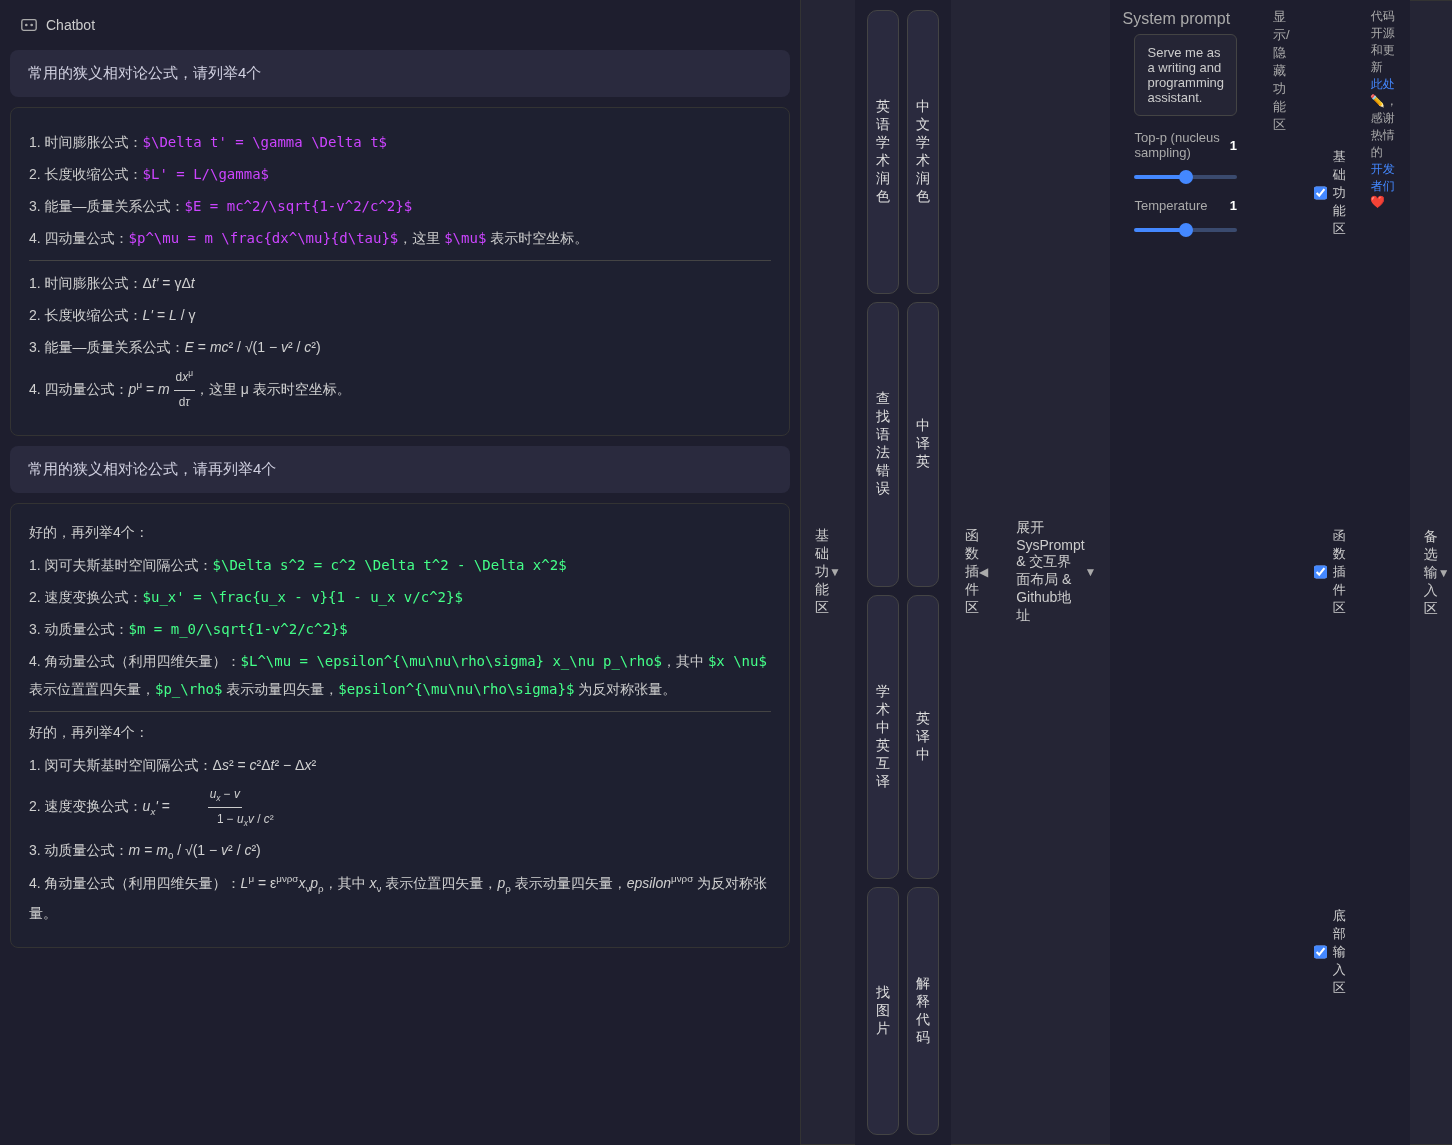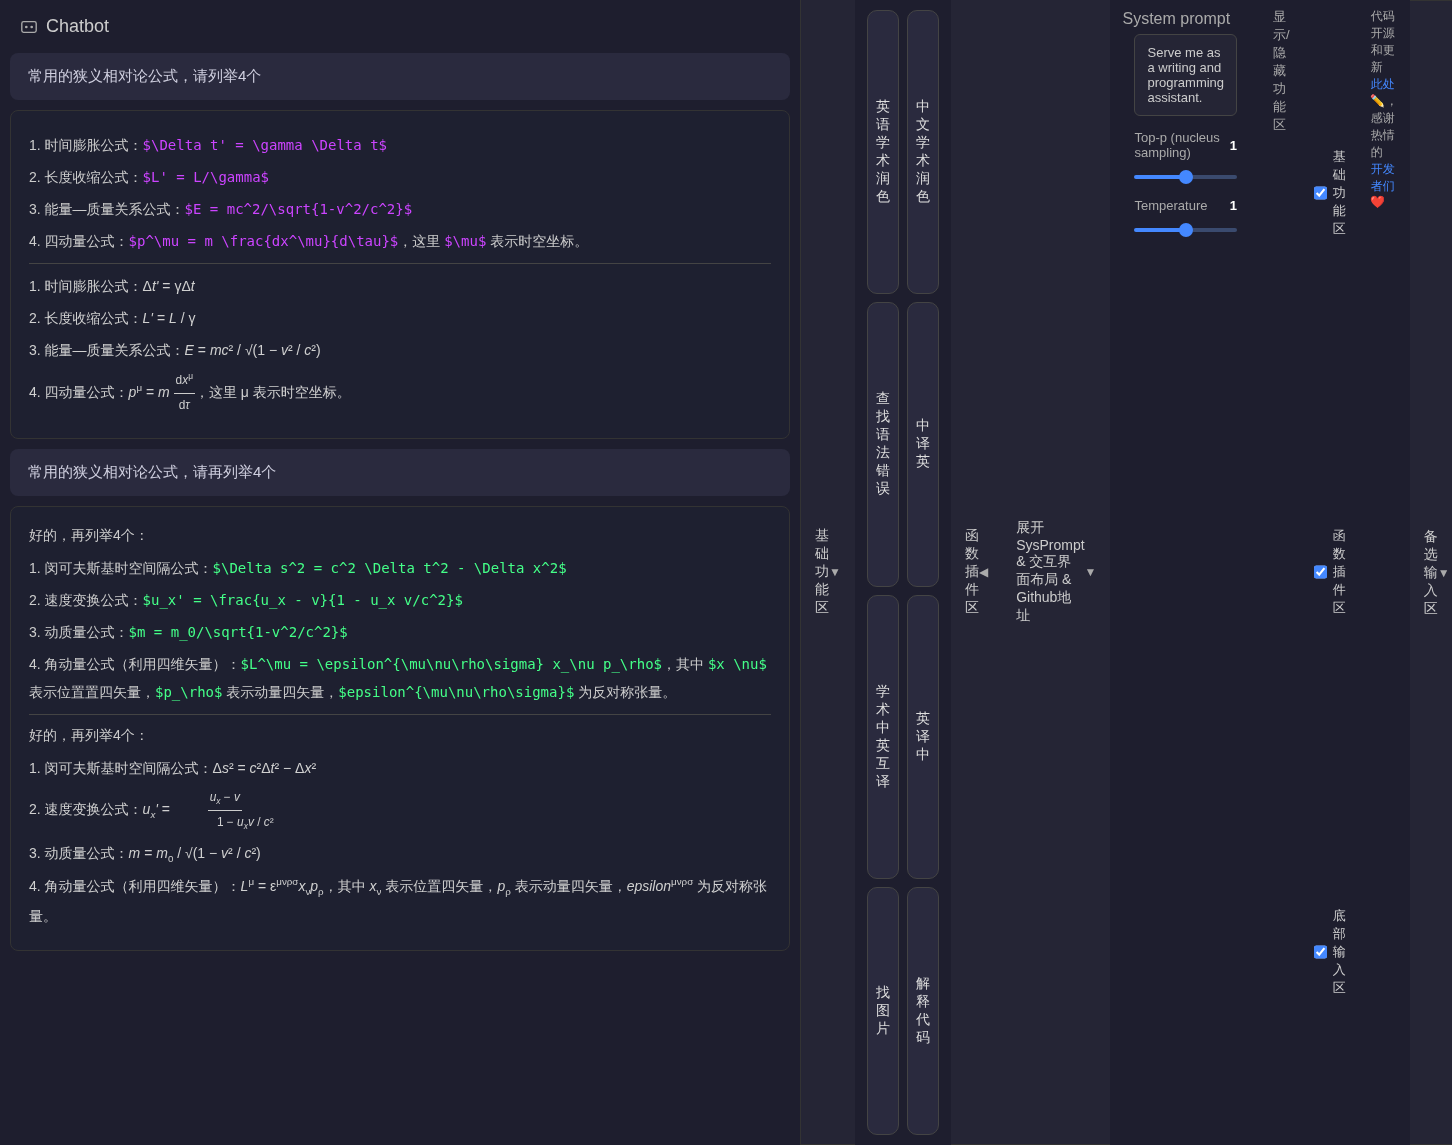--- a/index.html
+++ b/index.html
@@ -23,21 +23,21 @@
       overflow-y: auto;
       padding: 10px;
       gap: 10px;
     }
 
     .title-bar {
       display: flex;
       align-items: center;
       gap: 8px;
       padding: 6px 10px;
-      font-size: 18px;
+      font-size: 14px;
       color: #ccc;
     }
 
     .chat-bubble-user {
       background: #2a2a3e;
       border-radius: 8px;
       padding: 14px 18px;
       color: #d0d0e0;
       font-size: 15px;
     }

